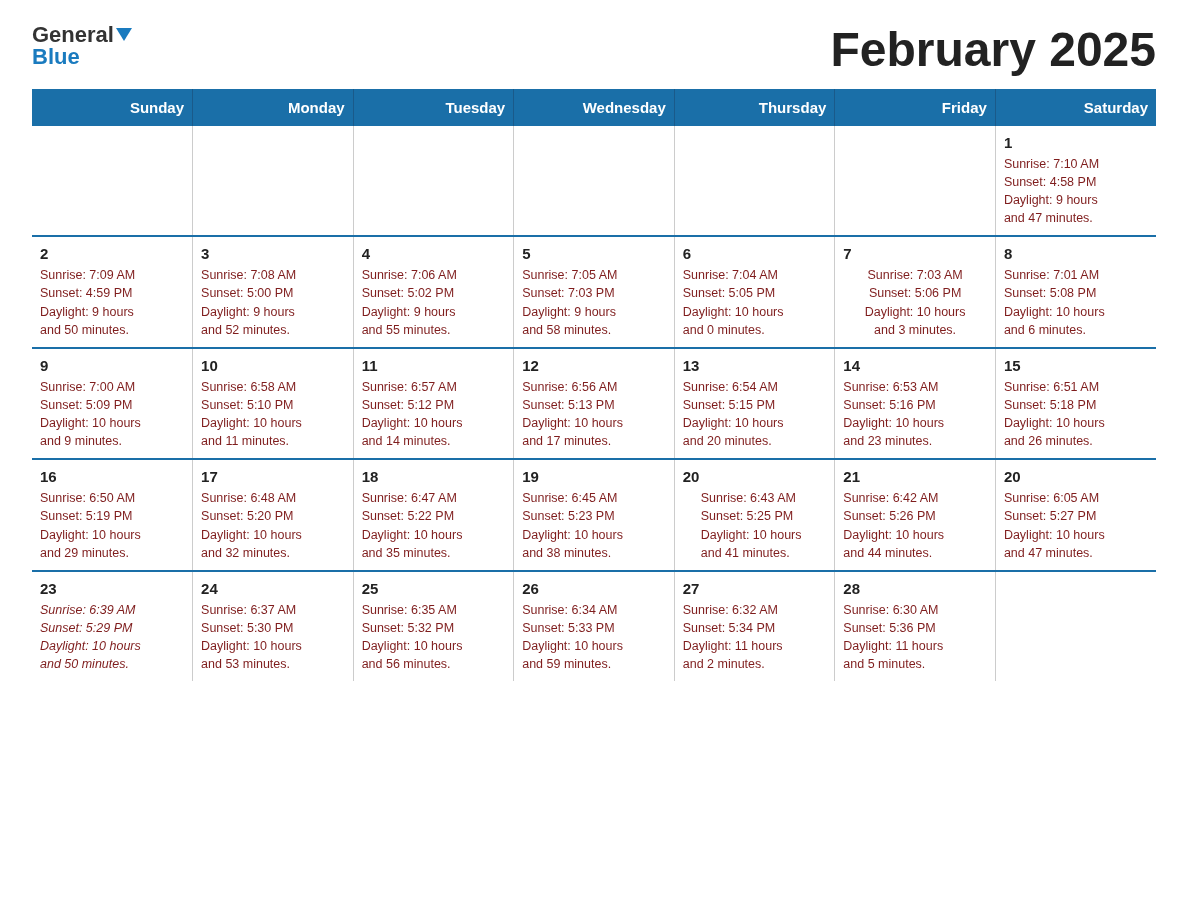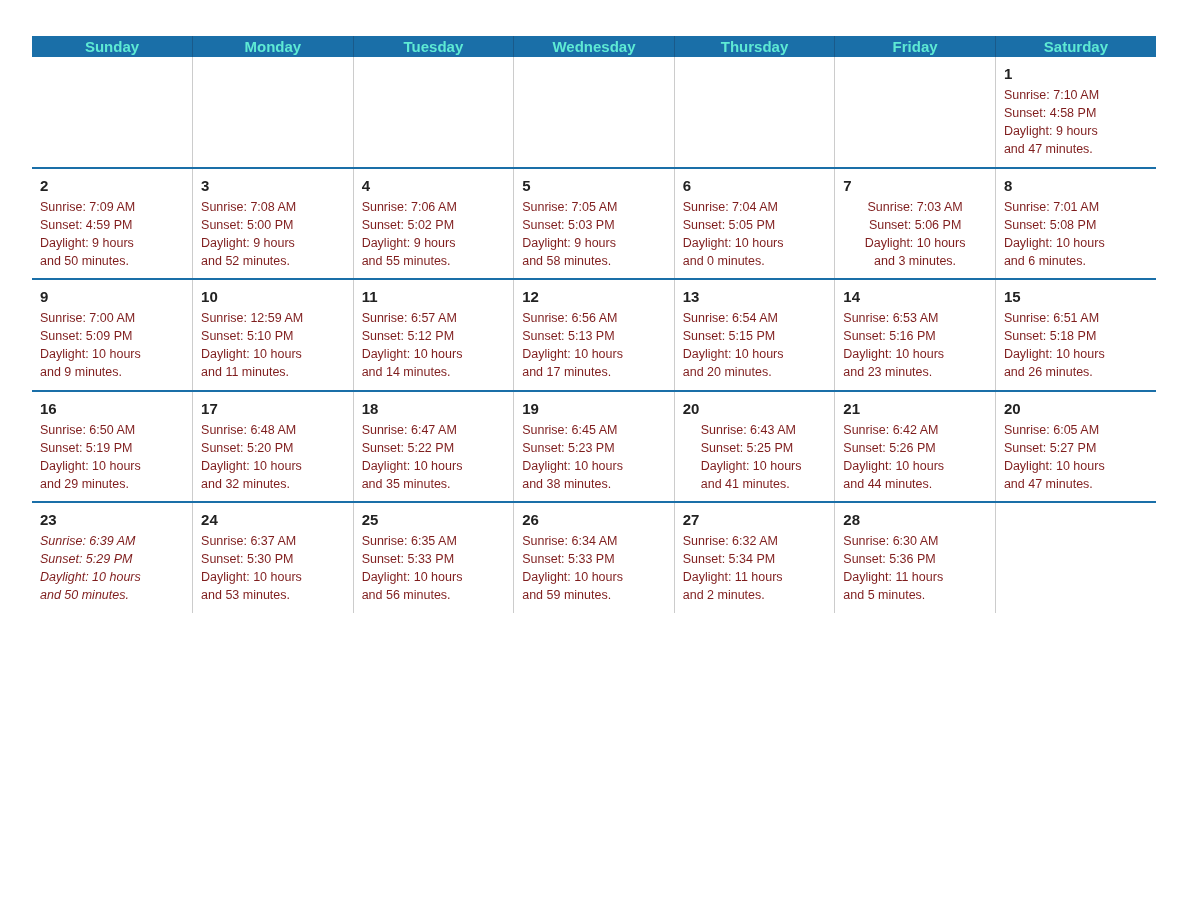--- a/index.html
+++ b/index.html
@@ -59,25 +59,25 @@
       color: #333;
     }
     table {
       width: 100%;
       border-collapse: collapse;
     }
     thead tr {
       background-color: #1a6fa8;
     }
     thead th {
-      color: #5eead4;
-      padding: 2px 8px;
+      color: #ffffff;
+      padding: 10px 8px;
       font-size: 15px;
       font-weight: bold;
-      text-align: center;
+      text-align: right;
       border-right: 1px solid #1a5a8a;
     }
     thead th:last-child { border-right: none; }
     tbody tr {
       border-bottom: 2px solid #1a6fa8;
     }
     tbody td {
       vertical-align: top;
       padding: 8px 8px;
       border-right: 1px solid #ccc;
@@ -99,21 +99,30 @@
     }
     tbody tr:last-child {
       border-bottom: none;
     }
     .empty-cell { background: #fff; }
   </style>
 </head>
 <body>
 
 <div class="header-row">
+  <div class="logo">
+    <div>
+      <span class="logo-general">General</span><span class="logo-triangle"></span>
+    </div>
+    <div>
+      <span class="logo-blue">Blue</span>
+    </div>
+  </div>
   <div class="title-block">
+    <h1>February 2025</h1>
   </div>
 </div>
 
 <table>
   <thead>
     <tr>
     <th>Sunday</th>
         <th>Monday</th>
         <th>Tuesday</th>
         <th>Wednesday</th>
@@ -156,21 +165,21 @@
         <td>
           <span class="day-num">4</span>
           <div class="day-info" style="white-space: pre-line;">Sunrise: 7:06 AM
 Sunset: 5:02 PM
 Daylight: 9 hours
 and 55 minutes.</div>
         </td>
         <td>
           <span class="day-num">5</span>
           <div class="day-info" style="white-space: pre-line;">Sunrise: 7:05 AM
-Sunset: 5:03 PM
+Sunset: 7:03 PM
 Daylight: 9 hours
 and 58 minutes.</div>
         </td>
         <td>
           <span class="day-num">6</span>
           <div class="day-info" style="white-space: pre-line;">Sunrise: 7:04 AM
 Sunset: 5:05 PM
 Daylight: 10 hours
 and 0 minutes.</div>
         </td>
@@ -192,21 +201,21 @@
       <tr>
         <td>
           <span class="day-num">9</span>
           <div class="day-info" style="white-space: pre-line;">Sunrise: 7:00 AM
 Sunset: 5:09 PM
 Daylight: 10 hours
 and 9 minutes.</div>
         </td>
         <td>
           <span class="day-num">10</span>
-          <div class="day-info" style="white-space: pre-line;">Sunrise: 12:59 AM
+          <div class="day-info" style="white-space: pre-line;">Sunrise: 6:58 AM
 Sunset: 5:10 PM
 Daylight: 10 hours
 and 11 minutes.</div>
         </td>
         <td>
           <span class="day-num">11</span>
           <div class="day-info" style="white-space: pre-line;">Sunrise: 6:57 AM
 Sunset: 5:12 PM
 Daylight: 10 hours
 and 14 minutes.</div>
@@ -302,21 +311,21 @@
         <td>
           <span class="day-num">24</span>
           <div class="day-info" style="white-space: pre-line;">Sunrise: 6:37 AM
 Sunset: 5:30 PM
 Daylight: 10 hours
 and 53 minutes.</div>
         </td>
         <td>
           <span class="day-num">25</span>
           <div class="day-info" style="white-space: pre-line;">Sunrise: 6:35 AM
-Sunset: 5:33 PM
+Sunset: 5:32 PM
 Daylight: 10 hours
 and 56 minutes.</div>
         </td>
         <td>
           <span class="day-num">26</span>
           <div class="day-info" style="white-space: pre-line;">Sunrise: 6:34 AM
 Sunset: 5:33 PM
 Daylight: 10 hours
 and 59 minutes.</div>
         </td>

